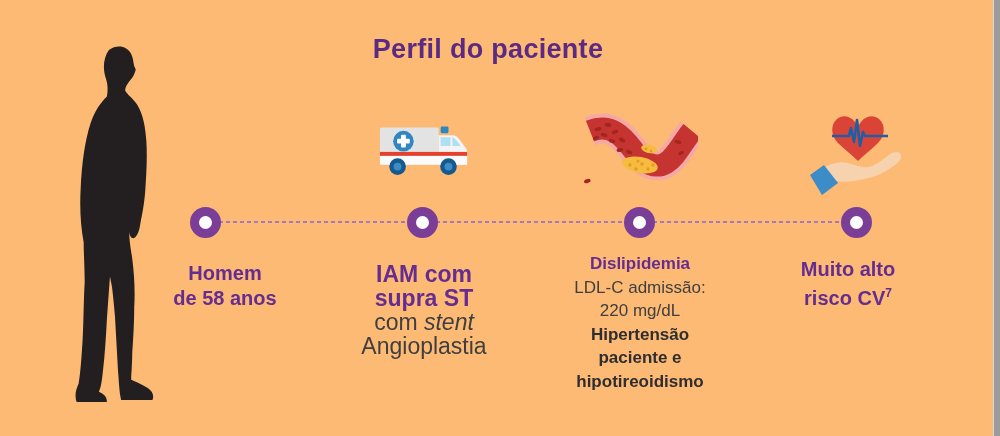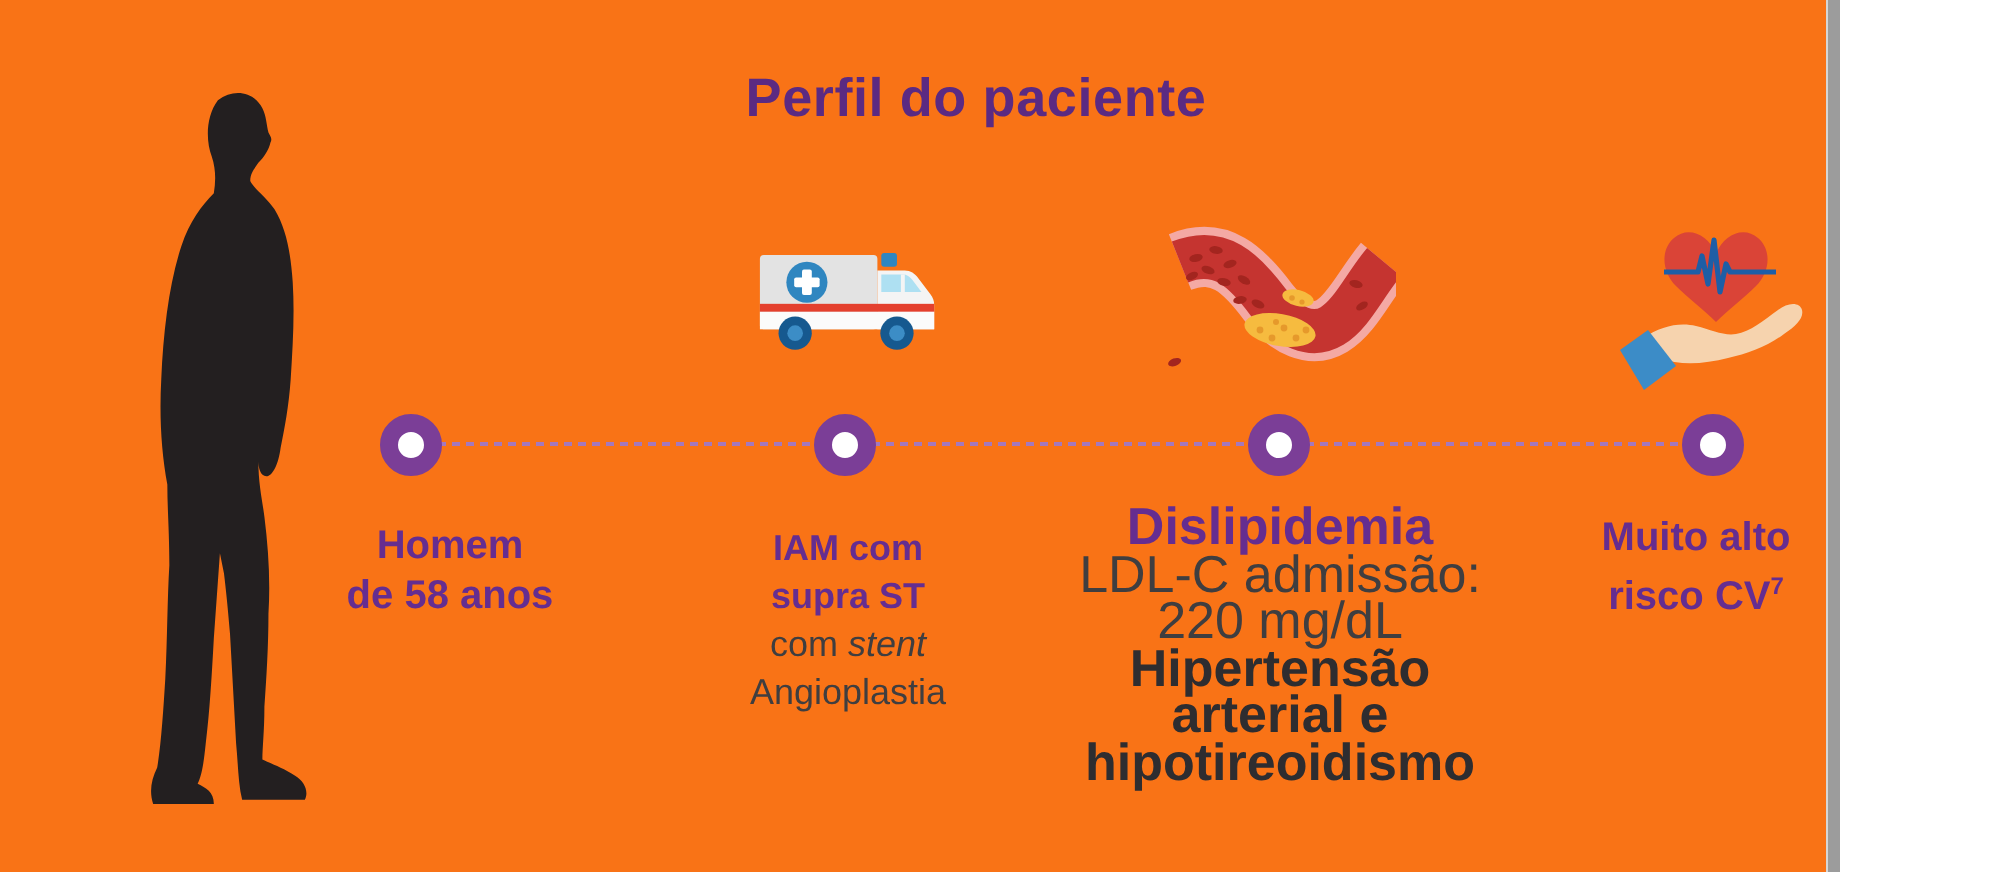--- a/index.html
+++ b/index.html
@@ -1,17 +1,17 @@
 <!DOCTYPE html>
 <html><head>
 <meta charset="utf-8">
 <style>
   html,body{margin:0;padding:0;background:#fff;}
   #canvas{
-    position:relative;width:920px;height:436px;background:#f97316;overflow:hidden;
+    position:relative;width:1000px;height:436px;background:#fdba74;overflow:hidden;
     font-family:"Liberation Sans",sans-serif;
   }
   .title{
     position:absolute;left:288px;top:34px;width:400px;text-align:center;
     font-size:27px;font-weight:700;color:#5b2a82;letter-spacing:.3px;
   }
   .man{position:absolute;left:64px;top:44px;}
   .dash-line{
     position:absolute;left:205px;top:221px;width:652px;height:2px;
     background:repeating-linear-gradient(90deg,#a478bd 0 4px,transparent 4px 7px);
@@ -20,22 +20,22 @@
     position:absolute;top:207px;width:31px;height:31px;box-sizing:border-box;
     border:9px solid #7b3e97;border-radius:50%;background:#fff;
   }
   .dot-1{left:190px}.dot-2{left:407px}.dot-3{left:624px}.dot-4{left:841px}
   .icon{position:absolute;}
   .icon-ambulance{left:378px;top:117px;}
   .icon-artery{left:582px;top:107px;}
   .icon-hearthand{left:808px;top:105px;}
   .col{position:absolute;text-align:center;}
   .col-1{left:125px;top:261px;width:200px;font-size:20px;line-height:25px;}
-  .col-2{left:324px;top:262px;width:200px;font-size:18px;line-height:24px;}
-  .col-3{left:532px;top:252px;width:216px;font-size:26px;line-height:23.5px;}
+  .col-2{left:324px;top:262px;width:200px;font-size:23px;line-height:24px;}
+  .col-3{left:532px;top:252px;width:216px;font-size:17px;line-height:23.5px;}
   .col-4{left:748px;top:257px;width:200px;font-size:20px;line-height:24px;}
   .purple{color:#652d90;font-weight:700;}
   .gray{color:#3f3e40;font-weight:400;}
   .graybold{color:#2e2d30;font-weight:700;}
   .col sup{font-size:12px;font-weight:700;}
   .edge-bar{
     position:absolute;right:0;top:0;width:6px;height:436px;background:#9c9c9c;
     border-left:1px solid #d6d6d6;
   }
 </style>
@@ -136,21 +136,21 @@
     <div class="purple">supra ST</div>
     <div class="gray"><span>com </span><em>stent</em></div>
     <div class="gray">Angioplastia</div>
   </div>
 
   <div class="col col-3">
     <div class="purple">Dislipidemia</div>
     <div class="gray">LDL-C admissão:</div>
     <div class="gray">220 mg/dL</div>
     <div class="graybold">Hipertensão</div>
-    <div class="graybold">arterial e</div>
+    <div class="graybold">paciente e</div>
     <div class="graybold">hipotireoidismo</div>
   </div>
 
   <div class="col col-4">
     <div class="purple">Muito alto</div>
     <div class="purple"><span>risco CV</span><sup>7</sup></div>
   </div>
 
   <div class="edge-bar"></div>
 

